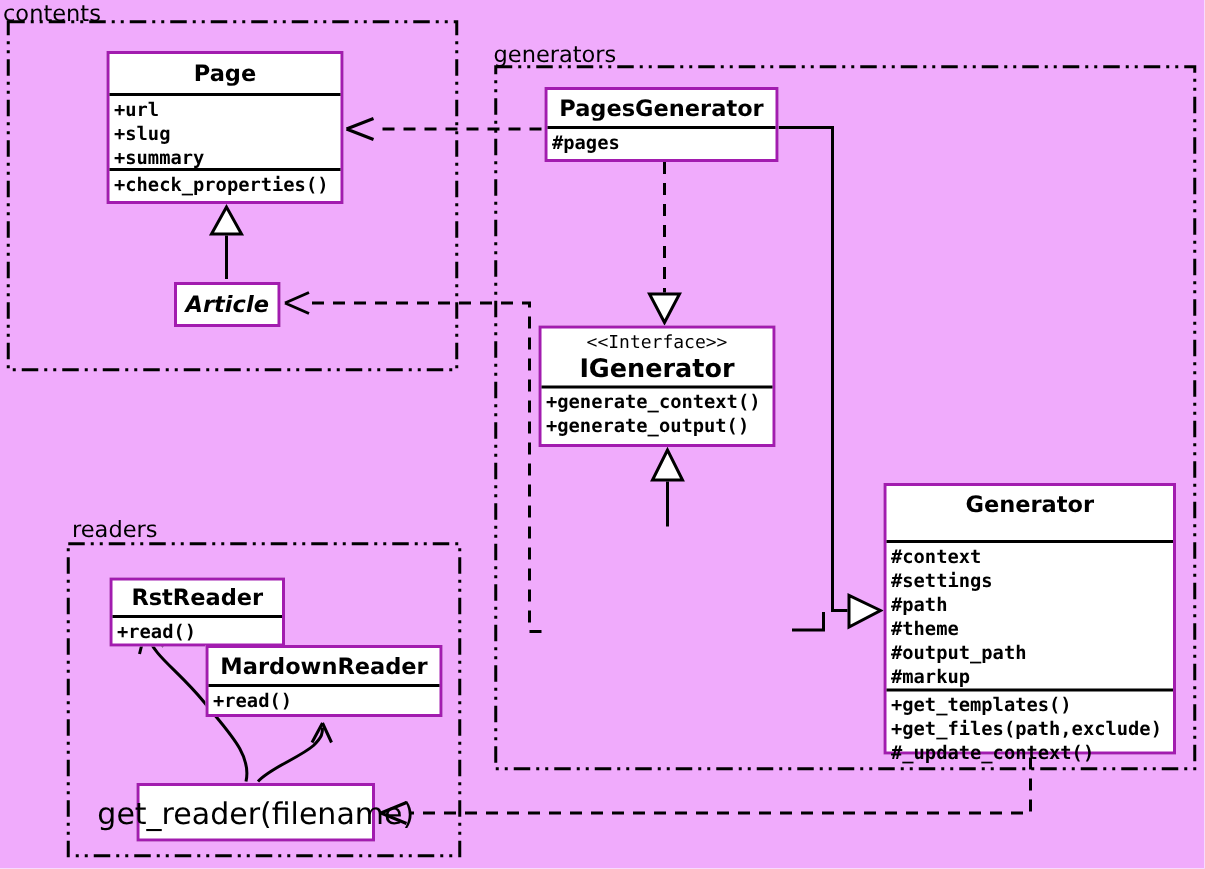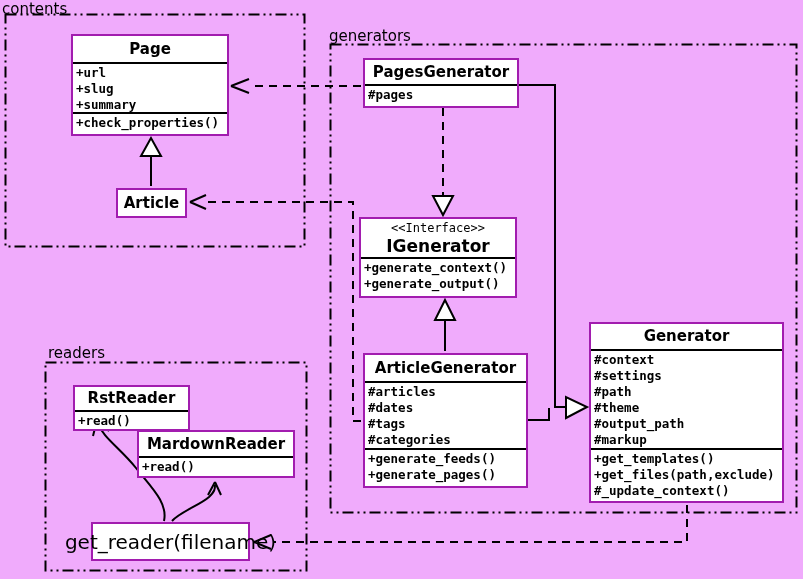--- a/index.html
+++ b/index.html
@@ -66,57 +66,44 @@
       <div class="m">+url</div>
       <div class="m">+slug</div>
       <div class="m">+summary</div>
     </div>
     <div class="cls-sec" style="height:24px;">
       <div class="m">+check_properties()</div>
     </div>
   </div>
 
   <div class="cls" style="left:116px;top:188px;width:71px;height:30px;">
-    <div class="cls-title" style="height:26px;line-height:26px;">Article</div>
+    <div class="cls-title" style="height:26px;line-height:26px;font-style:italic;">Article</div>
   </div>
 
   <div class="cls" style="left:363px;top:58px;width:156px;height:50px;">
     <div class="cls-title" style="height:24px;line-height:24px;">PagesGenerator</div>
     <div class="cls-sec" style="height:22px;">
       <div class="m">#pages</div>
     </div>
   </div>
 
   <div class="cls" style="left:359px;top:217px;width:158px;height:81px;">
     <div style="height:38px;">
       <div class="stereotype">&lt;&lt;Interface&gt;&gt;</div>
       <div class="iface-name">IGenerator</div>
     </div>
     <div class="cls-sec" style="height:39px;">
       <div class="m">+generate_context()</div>
       <div class="m">+generate_output()</div>
     </div>
   </div>
 
-  <div class="cls" style="left:363px;top:353px;width:165px;height:135px;">
-    <div class="cls-title" style="height:26px;line-height:26px;">ArticleGenerator</div>
-    <div class="cls-sec" style="height:67px;">
-      <div class="m">#articles</div>
-      <div class="m">#dates</div>
-      <div class="m">#tags</div>
-      <div class="m">#categories</div>
-    </div>
-    <div class="cls-sec" style="height:38px;">
-      <div class="m">+generate_feeds()</div>
-      <div class="m">+generate_pages()</div>
-    </div>
-  </div>
 
   <div class="cls" style="left:589px;top:322px;width:195px;height:181px;">
-    <div class="cls-title" style="height:25px;line-height:25px;">Generator</div>
+    <div class="cls-title" style="height:36px;line-height:25px;">Generator</div>
     <div class="cls-sec" style="height:99px;">
       <div class="m">#context</div>
       <div class="m">#settings</div>
       <div class="m">#path</div>
       <div class="m">#theme</div>
       <div class="m">#output_path</div>
       <div class="m">#markup</div>
     </div>
     <div class="cls-sec" style="height:53px;">
       <div class="m">+get_templates()</div>

